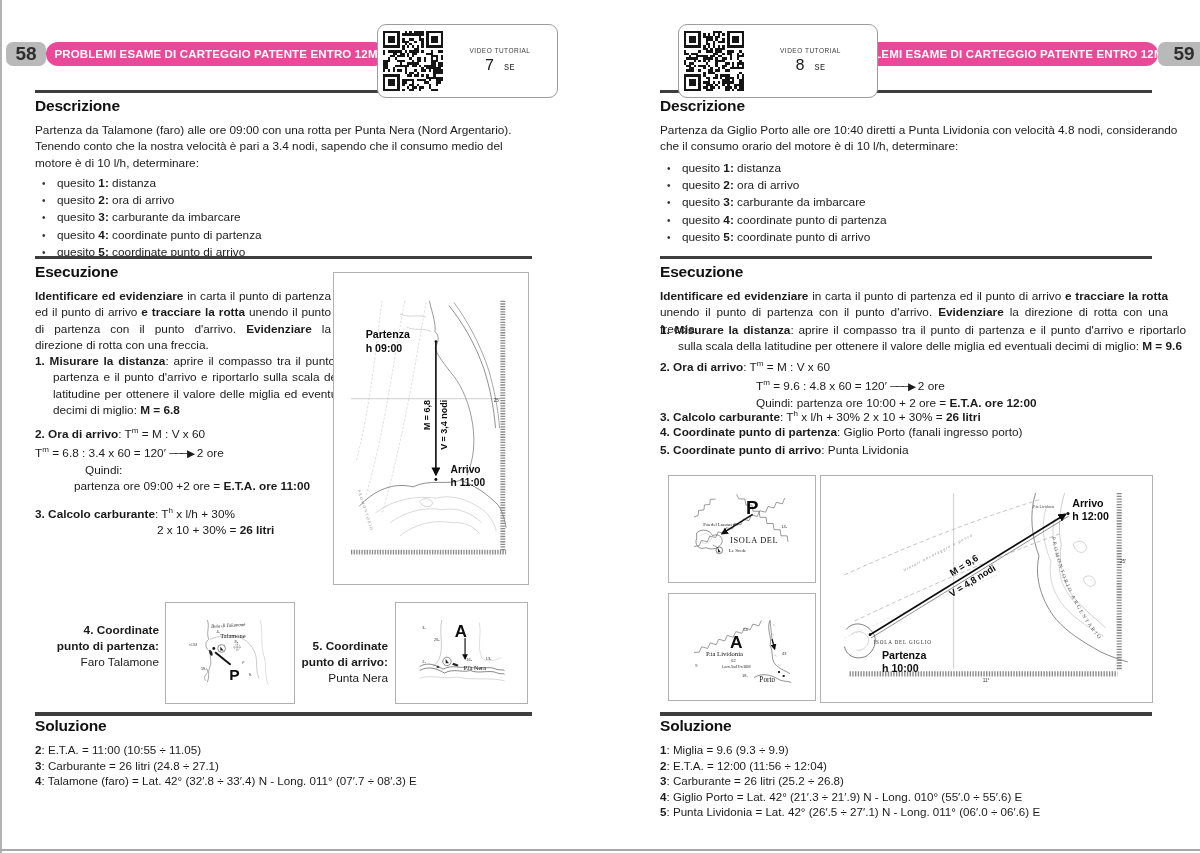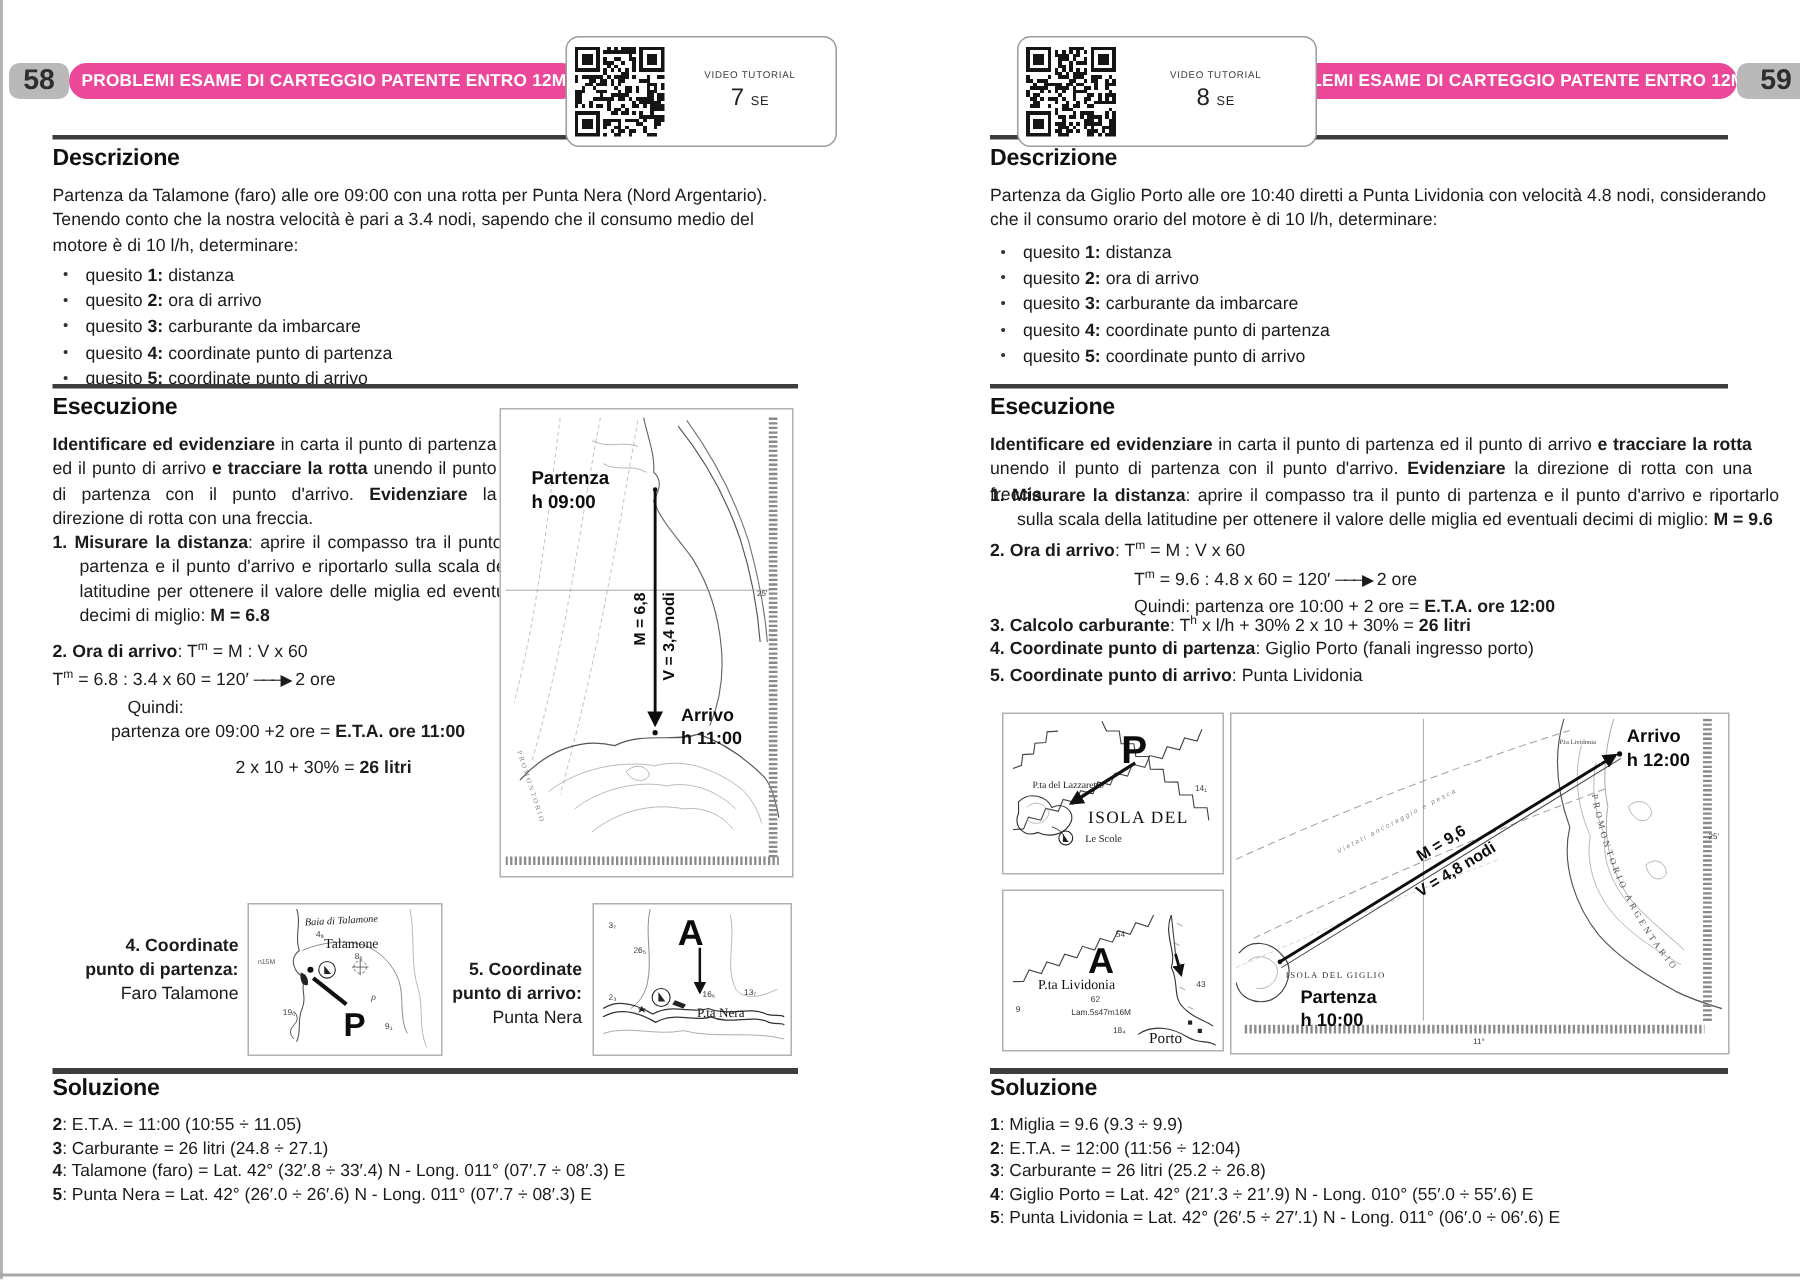--- a/index.html
+++ b/index.html
@@ -13,38 +13,38 @@
   .page-badge{height:24px;background:#b9b9b9;color:#2e2e2e;font-size:19px;font-weight:600;
               display:flex;align-items:center;justify-content:center;border-radius:7px;}
   .title-bar{height:24px;background:#ec4899;color:#fff;font-size:11.5px;font-weight:700;
              letter-spacing:.15px;display:flex;align-items:center;justify-content:center;
              border-radius:12px;white-space:nowrap;}
   .qr-panel{background:#fff;border:1.5px solid #9c9c9c;border-radius:9px;z-index:5;
             display:flex;align-items:center;}
   .qr-panel svg{margin-left:5px;}
   .vt-col{flex:1;text-align:center;}
   .vt-label{font-size:6.5px;letter-spacing:.5px;color:#3a3a3a;}
-  .vt-num{font-size:16px;color:#222;margin-top:3px;}
+  .vt-num{font-size:16px;color:#222;margin-top:3px;font-family:Liberation Mono, monospace;}
   .vt-num .se{font-size:8.5px;letter-spacing:.5px;}
   
   .rule{background:#3d3d3d;height:2.5px;}
   .rule-thick{background:#3d3d3d;height:3.5px;}
   .h-sec{font-size:15.5px;font-weight:700;color:#111;letter-spacing:-.2px;}
   
   .body-txt{font-size:11.8px;line-height:16.4px;color:#1b1b1b;}
   .just{text-align:justify;}
   .bullet-row{display:flex;font-size:11.8px;line-height:16.2px;}
   .bullet-dot{width:15px;text-align:left;color:#333;font-size:10px;padding-top:1px;}
   b{font-weight:700;}
   sup{font-size:68%;}
   .arrow{letter-spacing:-1.5px;font-size:10.5px;font-weight:700;}
   .hang{padding-left:18px;text-indent:-18px;}
   .sol-line{font-size:11.6px;line-height:15.6px;}
   
-  .chart-box{border:1px solid #b0b0b0;background:#fff;box-sizing:border-box;padding:3px;}
+  .chart-box{border:1px solid #b0b0b0;background:#fff;box-sizing:border-box;padding:17px;}
   .chart-box svg{display:block;width:100%;height:100%;}
   .cap{font-size:11.8px;line-height:16px;text-align:right;}
   text{font-family:"Liberation Sans","DejaVu Sans",sans-serif;}
   .tser{font-family:"Liberation Serif","DejaVu Serif",serif;}
 </style>
 </head>
 <body>
 
 <div class="abs edge-left"></div>
 <div class="abs edge-bottom"></div>
@@ -315,20 +315,21 @@
 
   <div class="abs body-txt just" style="left:35px;top:288px;width:296px;"><b>Identificare ed evidenziare</b><span> in carta il punto di partenza ed il punto di arrivo </span><b>e tracciare la rotta</b><span> unendo il punto di partenza con il punto d'arrivo. </span><b>Evidenziare</b><span> la direzione di rotta con una freccia.</span></div>
   <div class="abs body-txt just hang" style="left:35px;top:353px;width:296px;"><b>1.  Misurare la distanza</b><span>: aprire il compasso tra il punto di partenza e il punto d'arrivo e riportarlo sulla scala della latitudine per ottenere il valore delle miglia ed eventuali decimi di miglio: </span><b>M = 6.8</b></div>
   <div class="abs body-txt" style="left:35px;top:423px;width:300px;">
     <div><b>2.  Ora di arrivo</b><span>: T</span><sup>m</sup><span> = M : V x 60</span></div>
     <div style=""><span>T</span><sup>m</sup><span> = 6.8 : 3.4 x 60 = 120′ </span><span class="arrow">───▶</span><span> 2 ore</span></div>
     <div style="margin-left:50px;"><span>Quindi:</span></div>
     <div style="margin-left:39px;"><span>partenza ore 09:00 +2 ore = </span><b>E.T.A. ore 11:00</b></div>
   </div>
   <div class="abs body-txt" style="left:35px;top:503px;width:300px;">
+    <div><b>3.  Calcolo carburante</b><span>:    T</span><sup>h</sup><span> x l/h + 30%</span></div>
     <div style="margin-left:122px;"><span>2 x 10 + 30% = </span><b>26 litri</b></div>
   </div>
 
   <div class="abs chart-box" style="left:333px;top:272px;width:196px;height:313px;">
     <svg viewBox="0 0 196 313">
       <defs>
         <marker id="ahL" viewBox="0 0 10 10" refX="8" refY="5" markerWidth="5.5" markerHeight="5.5" orient="auto">
             <path d="M0,0L10,5L0,10Z" fill="#0d0d0d"></path>
           </marker>
       </defs>
@@ -439,21 +440,20 @@
       <text x="70" y="78" class="tser" font-size="9.5" fill="#111">P.ta Nera</text>
     </svg>
   </div>
 
   <div class="abs rule-thick" style="left:35px;top:712px;width:497px;"></div>
   <div class="abs h-sec" style="left:35px;top:717px;">Soluzione</div>
   <div class="abs" style="left:35px;top:742px;width:510px;">
     <div class="sol-line"><b>2</b><span>: E.T.A. = 11:00 (10:55 ÷ 11.05)</span></div>
     <div class="sol-line"><b>3</b><span>: Carburante = 26 litri (24.8 ÷ 27.1)</span></div>
     <div class="sol-line"><b>4</b><span>: Talamone (faro) = Lat. 42° (32′.8 ÷ 33′.4) N - Long. 011° (07′.7 ÷ 08′.3) E</span></div>
-    <div class="sol-line"><b>5</b><span>: Punta Nera = Lat. 42° (26′.0 ÷ 26′.6) N - Long. 011° (07′.7 ÷ 08′.3) E</span></div>
   </div>
 </section>
 
 <section>
   <div class="abs qr-panel" style="left:678px;top:24px;width:198px;height:72px;">
     <svg width="60" height="60" viewBox="0 0 25 25" fill="#151515" shape-rendering="crispEdges">
         <rect x="0" y="0" width="7" height="7"></rect>
         <rect x="1" y="1" width="5" height="5" fill="#fff"></rect>
         <rect x="2" y="2" width="3" height="3"></rect>
         <rect x="18" y="0" width="7" height="7"></rect>

